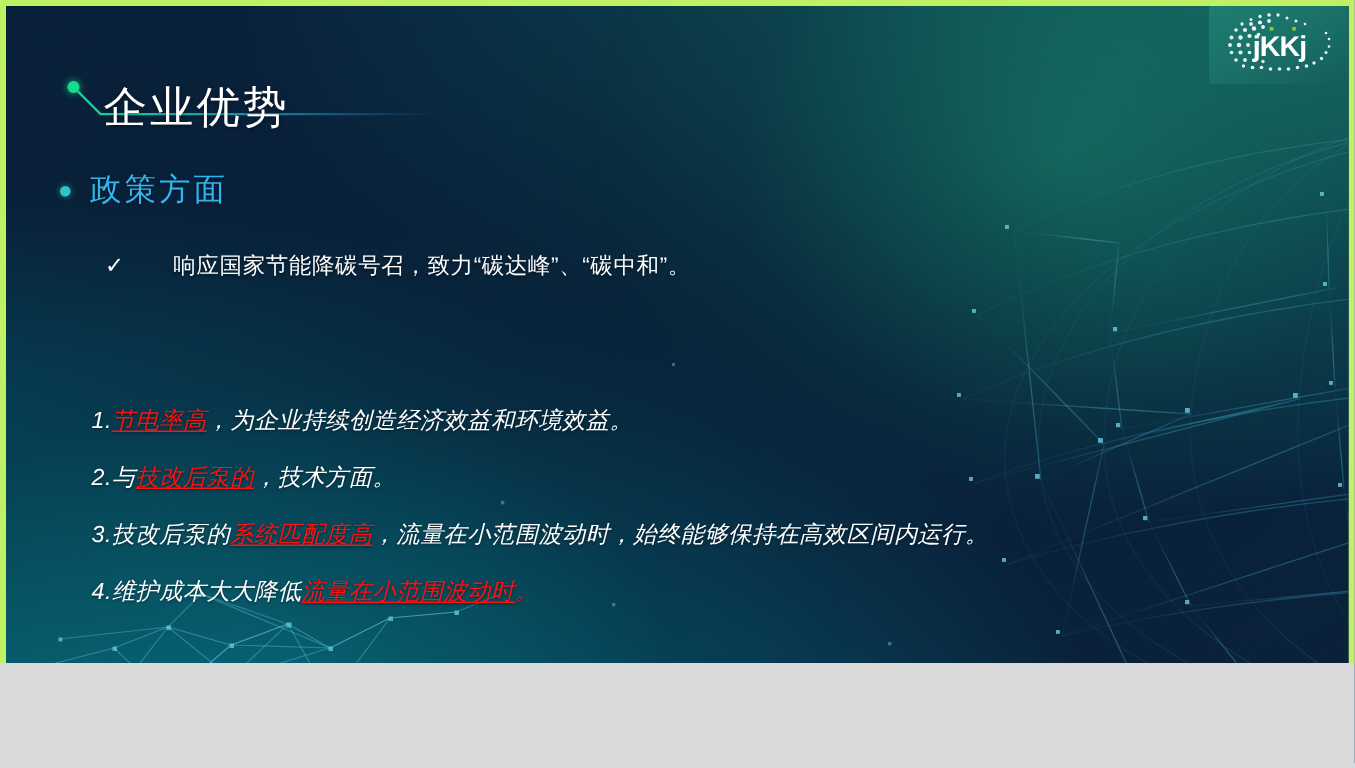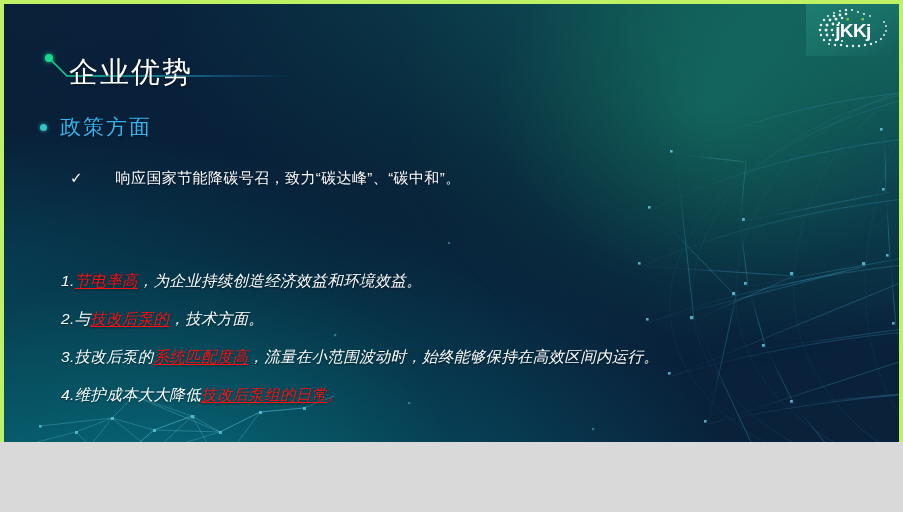--- a/index.html
+++ b/index.html
@@ -445,20 +445,20 @@
 
         <div class="num-item">
           <span class="num">2.</span><span>与</span><span class="hl">技改后泵的</span><span>，技术方面。</span>
         </div>
 
         <div class="num-item">
           <span class="num">3.</span><span>技改后泵的</span><span class="hl">系统匹配度高</span><span>，流量在小范围波动时，始终能够保持在高效区间内运行。</span>
         </div>
 
         <div class="num-item">
-          <span class="num">4.</span><span>维护成本大大降低</span><span class="hl">技改后泵组的日常</span><span class="hl-plain">。</span>
+          <span class="num">4.</span><span>维护成本大大降低</span><span class="hl">流量在小范围波动时</span><span class="hl-plain">。</span>
         </div>
 
       </div>
     </div>
 
   </div>
 </div>
 
 </body></html>

